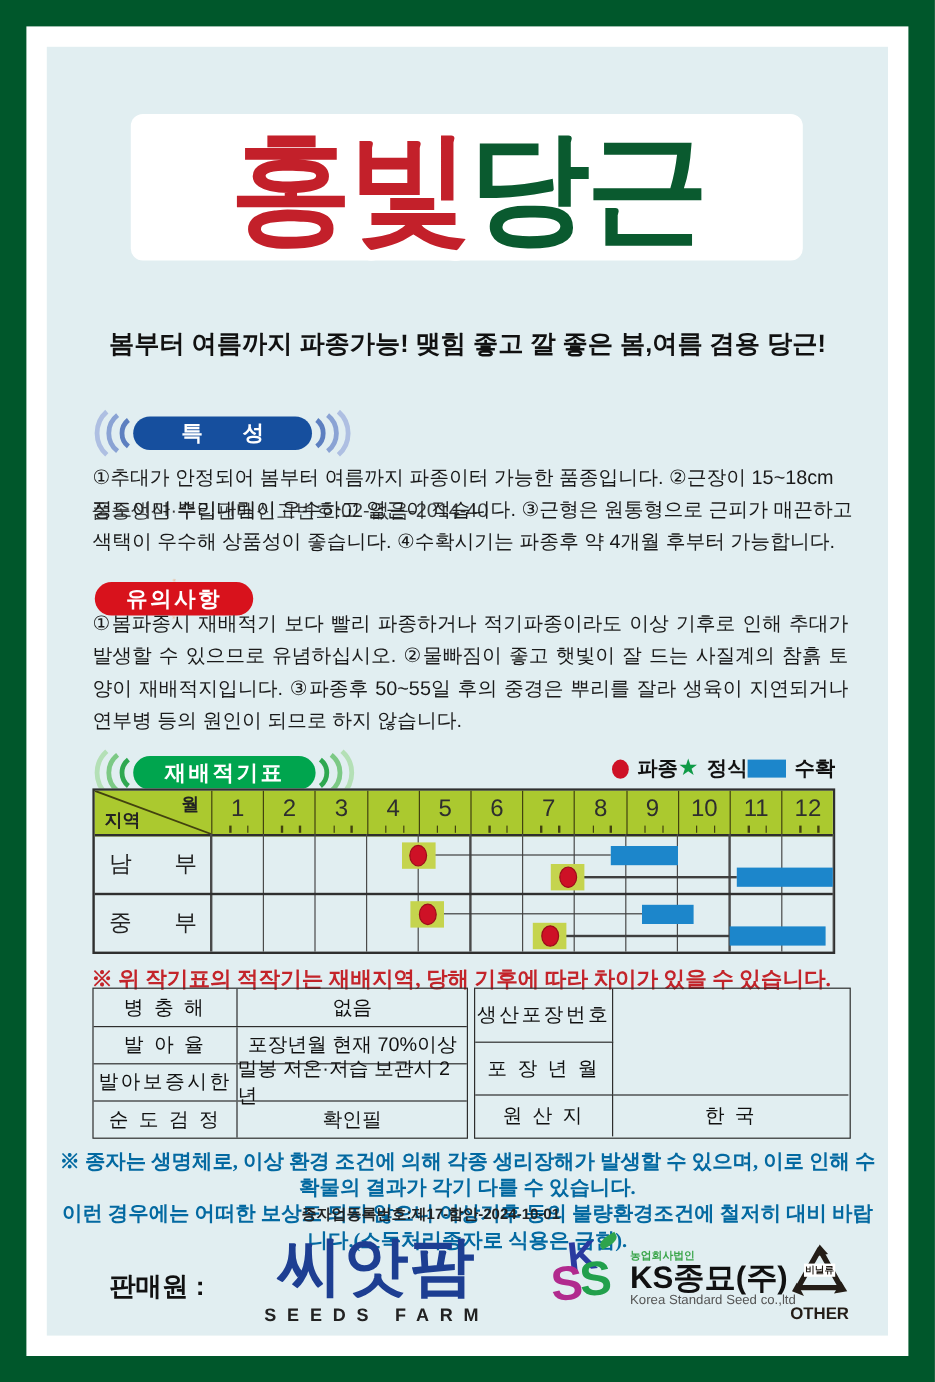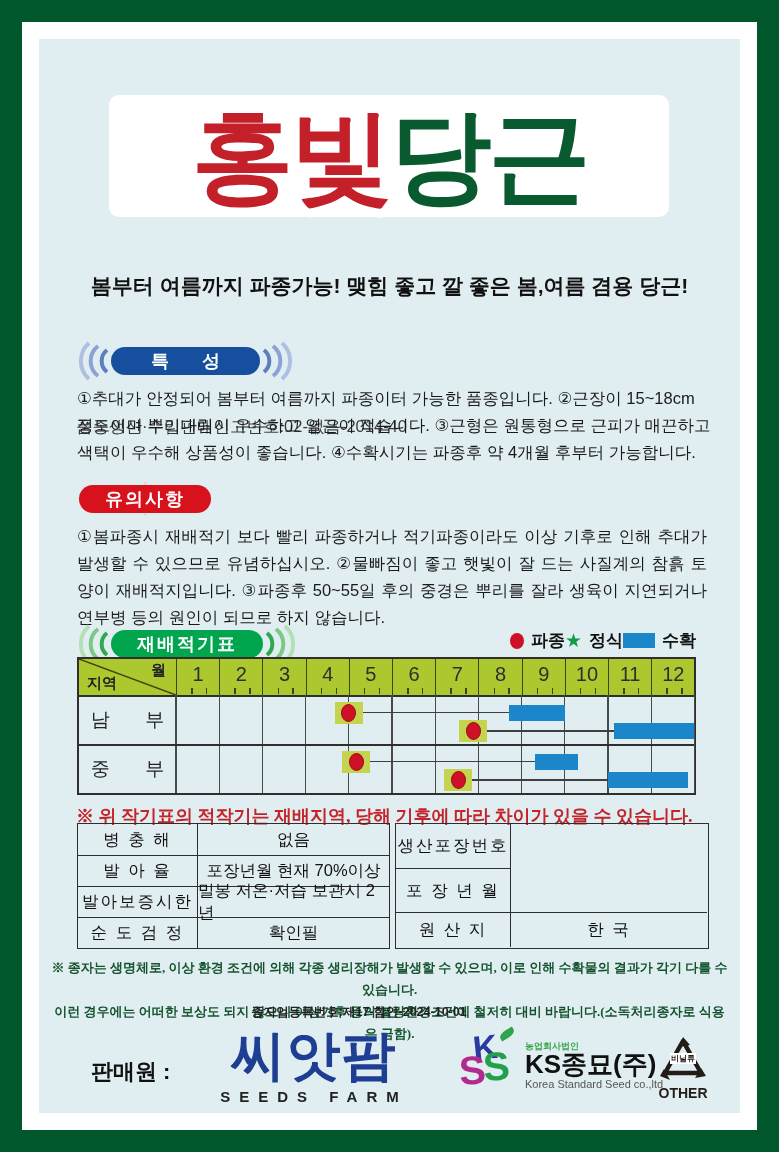--- a/index.html
+++ b/index.html
@@ -61,21 +61,21 @@
   .info-table{position:absolute;border:1.6px solid #2e2e2e;box-sizing:border-box;font-size:16.5px;color:#111;}
   #ltable{top:784px;left:38px;width:313px;height:126px;}
   .lt-row{display:flex;height:31px;border-top:1.4px solid #2e2e2e;box-sizing:border-box;}
   .lt-row:first-child{border-top:none;}
   .lt-label{width:120px;border-right:1.4px solid #2e2e2e;box-sizing:border-box;display:flex;align-items:center;justify-content:center;letter-spacing:2px;}
   .lt-value{flex:1;display:flex;align-items:center;justify-content:center;}
   #rtable{top:784px;left:356px;width:314px;height:126px;}
   .rt-grid{position:absolute;inset:0;}
   .rt-cell{position:absolute;display:flex;align-items:center;justify-content:center;box-sizing:border-box;letter-spacing:2px;}
 
-  .warning{position:absolute;top:918px;left:10px;width:681px;text-align:center;font-family:"Liberation Serif","DejaVu Serif",serif;font-size:13px;font-weight:700;color:#14532d;line-height:22px;}
+  .warning{position:absolute;top:918px;left:10px;width:681px;text-align:center;font-family:"Liberation Serif","DejaVu Serif",serif;font-size:17px;font-weight:700;color:#0369a1;line-height:22px;}
   .registration{position:absolute;top:965px;left:0;width:640px;text-align:center;font-size:12.5px;color:#222;font-weight:600;}
 
   
   .footer{position:absolute;top:985px;left:0;width:701px;height:89px;}
   .seller{position:absolute;left:52px;top:33px;font-size:22px;font-weight:800;color:#111;}
   .brand-block{position:absolute;left:150px;top:0px;width:250px;text-align:center;}
   .brand{font-size:54px;font-weight:900;color:#1d3e92;letter-spacing:1px;line-height:62px;}
   .brand-en{font-size:15px;font-weight:600;color:#222;letter-spacing:9px;margin-top:2px;}
   .ks-block{position:absolute;left:420px;top:10px;display:flex;align-items:center;gap:6px;}
   .ks-mark{position:relative;width:60px;height:64px;}
@@ -139,21 +139,21 @@
         <path d="M21 5 A 19 19 0 0 0 21 35" fill="none" stroke="#f09d6b" stroke-width="4"></path>
         <path d="M30 9 A 14 14 0 0 0 30 31" fill="none" stroke="#e8742f" stroke-width="4"></path>
       </svg>
       <div class="badge-pill pill-red">유의사항</div>
       <svg class="arcs" width="32" height="40" viewBox="0 0 32 40">
         <path d="M20 2 A 24 24 0 0 1 20 38" fill="none" stroke="#f6c3a2" stroke-width="4"></path>
         <path d="M11 5 A 19 19 0 0 1 11 35" fill="none" stroke="#f09d6b" stroke-width="4"></path>
         <path d="M2 9 A 14 14 0 0 1 2 31" fill="none" stroke="#e8742f" stroke-width="4"></path>
       </svg>
     </div>
-    <div class="sec-text" style="top:484px;text-align:justify;">①봄파종시 재배적기 보다 빨리 파종하거나 적기파종이라도 이상 기후로 인해 추대가 발생할 수 있으므로 유념하십시오. ②물빠짐이 좋고 햇빛이 잘 드는 사질계의 참흙 토양이 재배적지입니다. ③파종후 50~55일 후의 중경은 뿌리를 잘라 생육이 지연되거나 연부병 등의 원인이 되므로 하지 않습니다.</div>
+    <div class="sec-text" style="top:468px;text-align:justify;">①봄파종시 재배적기 보다 빨리 파종하거나 적기파종이라도 이상 기후로 인해 추대가 발생할 수 있으므로 유념하십시오. ②물빠짐이 좋고 햇빛이 잘 드는 사질계의 참흙 토양이 재배적지입니다. ③파종후 50~55일 후의 중경은 뿌리를 잘라 생육이 지연되거나 연부병 등의 원인이 되므로 하지 않습니다.</div>
 
     <div class="badge-row" style="top:588px;">
       <svg class="arcs" width="32" height="40" viewBox="0 0 32 40">
         <path d="M12 2 A 24 24 0 0 0 12 38" fill="none" stroke="#b4e0b6" stroke-width="4"></path>
         <path d="M21 5 A 19 19 0 0 0 21 35" fill="none" stroke="#7cc985" stroke-width="4"></path>
         <path d="M30 9 A 14 14 0 0 0 30 31" fill="none" stroke="#2fa851" stroke-width="4"></path>
       </svg>
       <div class="badge-pill pill-green">재배적기표</div>
       <svg class="arcs" width="32" height="40" viewBox="0 0 32 40">
         <path d="M20 2 A 24 24 0 0 1 20 38" fill="none" stroke="#b4e0b6" stroke-width="4"></path>

